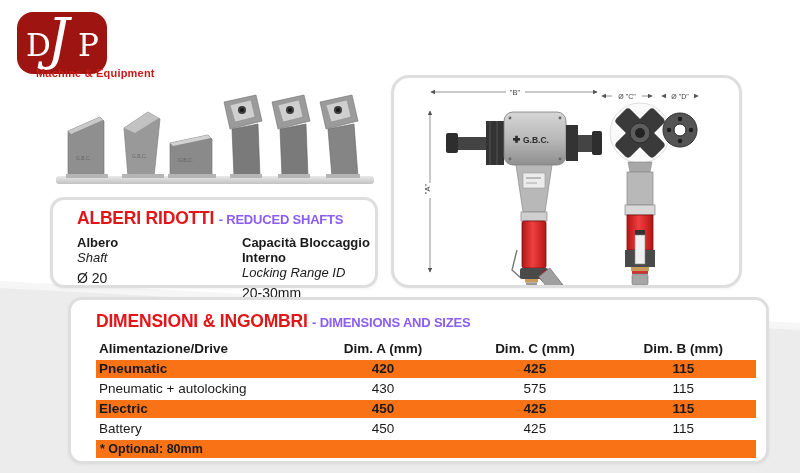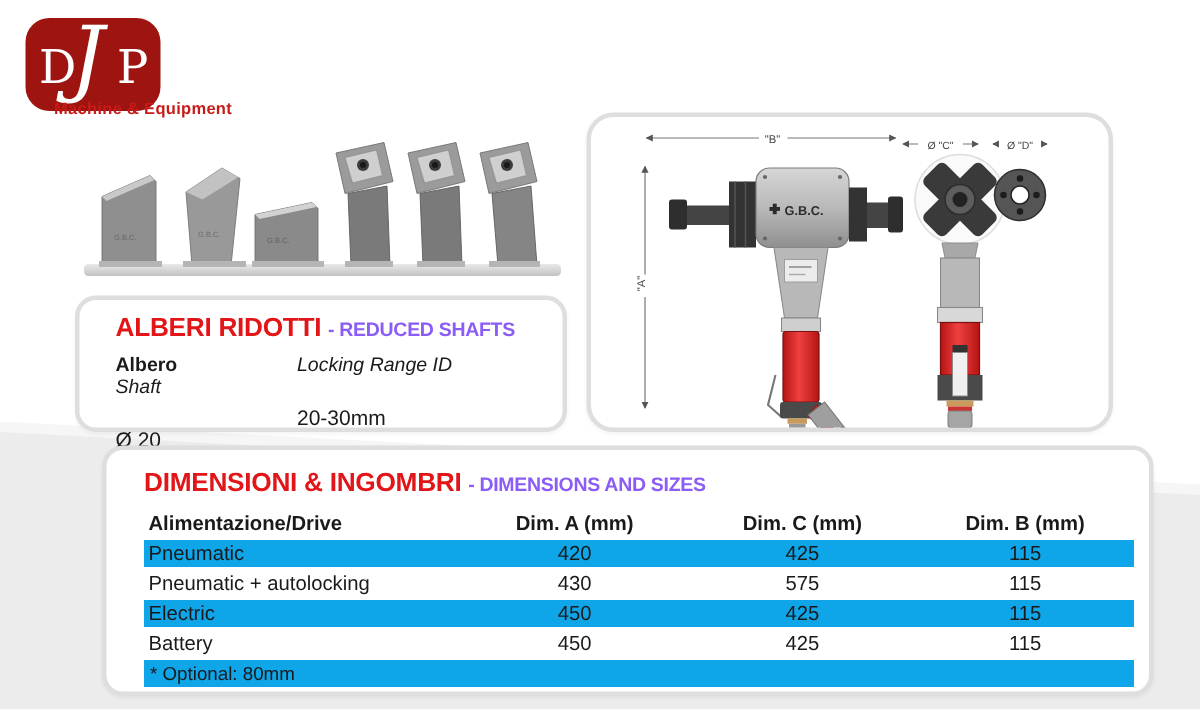--- a/index.html
+++ b/index.html
@@ -30,32 +30,32 @@
   .panel{position:absolute;box-sizing:border-box;background:#fff;border:3px solid #dedede;
          border-radius:14px;box-shadow:0 1px 3px rgba(0,0,0,.05);}
   .panel-shafts{left:50px;top:197px;width:328px;height:91px;padding:8px 0 0 24px;}
   .panel-drawing{left:391px;top:75px;width:351px;height:213px;border-radius:18px;}
   .panel-dims{left:68px;top:297px;width:701px;height:167px;padding:11px 0 0 25px;}
 
   .sec-title{white-space:nowrap;}
   .sec-title .big{color:#e21518;font-weight:800;font-size:17.5px;letter-spacing:-.2px;}
   .sec-title .small{color:#8b5cf6;font-weight:800;font-size:13px;letter-spacing:-.2px;}
 
-  .spec-grid{display:grid;grid-template-columns:121px auto;margin-top:6px;}
+  .spec-grid{display:grid;grid-template-columns:121px auto;margin-top:6px;gap:44px;}
   .spec-lab-it{font-size:13px;font-weight:bold;line-height:15px;}
   .spec-lab-en{font-size:13px;font-style:italic;line-height:15px;}
-  .spec-val{font-size:14px;margin-top:20px;}
+  .spec-val{font-size:14px;margin-top:5px;}
 
   
   .dim-table{margin-top:7px;width:660px;font-size:13.5px;}
   .t-head{display:grid;grid-template-columns:32% 23% 23% 22%;font-weight:bold;
           padding:2px 0 4px 0;}
   .t-row{display:grid;grid-template-columns:32% 23% 23% 22%;height:18px;line-height:18px;
          margin-bottom:2px;}
-  .t-row.gray,.t-foot.gray{background:#0ea5e9;}
+  .t-row.gray,.t-foot.gray{background:#f97316;font-weight:bold;}
   .c-left{text-align:left;padding-left:3px;}
   .c-mid{text-align:center;}
   .t-foot{height:18px;line-height:18px;font-size:12.5px;padding-left:4px;margin-bottom:2px;}
 
   svg text{font-family:"Liberation Sans",sans-serif;}
 </style>
 </head>
 <body>
 
 <div class="page">
@@ -127,20 +127,21 @@
       <span class="big">ALBERI RIDOTTI</span>
       <span class="small">- REDUCED SHAFTS</span>
     </div>
     <div class="spec-grid">
       <div class="spec-col">
         <div class="spec-lab-it">Albero</div>
         <div class="spec-lab-en">Shaft</div>
         <div class="spec-val">Ø 20</div>
       </div>
       <div class="spec-col">
+        <div class="spec-lab-it">Capacità Bloccaggio Interno</div>
         <div class="spec-lab-en">Locking Range ID</div>
         <div class="spec-val">20-30mm</div>
       </div>
     </div>
   </div>
 
   <div class="panel panel-drawing">
     <svg width="345" height="207" viewBox="0 0 345 207">
       <defs>
         <marker id="arr" viewBox="0 0 8 8" refX="7" refY="4" markerWidth="6" markerHeight="6" orient="auto-start-reverse">

